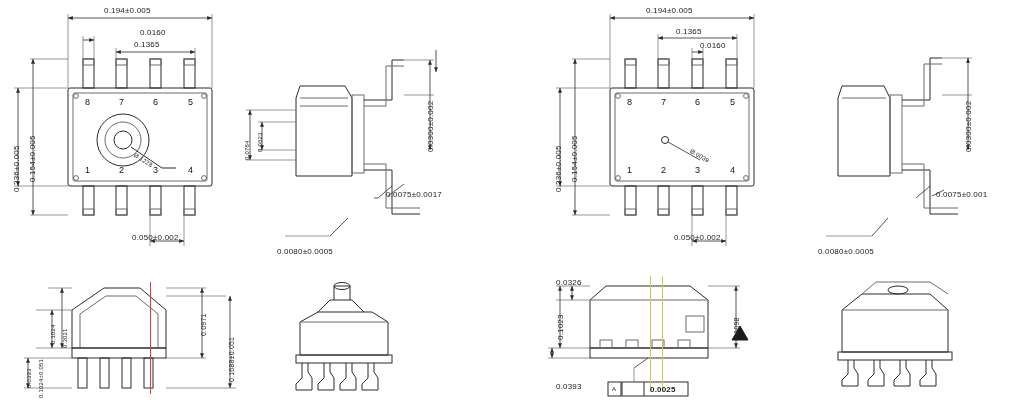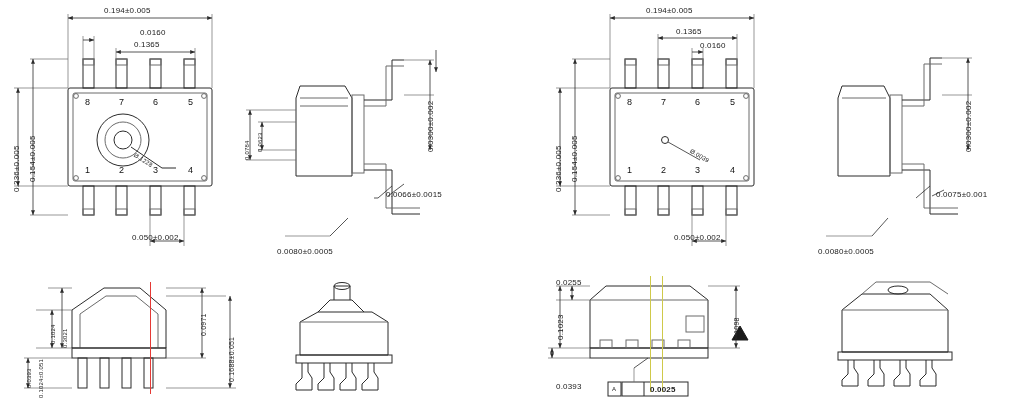--- a/index.html
+++ b/index.html
@@ -295,21 +295,21 @@
   <div class="lbl pin" style="left:153px;top:97px;">6</div>
   <div class="lbl pin" style="left:188px;top:97px;">5</div>
   <div class="lbl pin" style="left:85px;top:165px;">1</div>
   <div class="lbl pin" style="left:119px;top:165px;">2</div>
   <div class="lbl pin" style="left:153px;top:165px;">3</div>
   <div class="lbl pin" style="left:188px;top:165px;">4</div>
 
   <div class="lbl rot90 s6" style="left:244px;top:160px;">0.0784</div>
   <div class="lbl rot90 s6" style="left:257px;top:152px;">0.0623</div>
   <div class="lbl rot90" style="left:426px;top:152px;">0.0300±0.002</div>
-  <div class="lbl" style="left:386px;top:190px;">0.0066±0.0015</div>
+  <div class="lbl" style="left:386px;top:190px;">0.0075±0.0017</div>
   <div class="lbl" style="left:277px;top:247px;">0.0080±0.0005</div>
 
   <div class="lbl" style="left:646px;top:6px;">0.194±0.005</div>
   <div class="lbl" style="left:676px;top:27px;">0.1365</div>
   <div class="lbl" style="left:700px;top:41px;">0.0160</div>
   <div class="lbl rot90" style="left:554px;top:192px;">0.236±0.005</div>
   <div class="lbl rot90" style="left:570px;top:182px;">0.154±0.005</div>
   <div class="lbl" style="left:674px;top:233px;">0.050±0.002</div>
   <div class="lbl s6" style="left:692px;top:148px;transform:rotate(30deg);transform-origin:0 0;">Ø.0039</div>
   <div class="lbl pin" style="left:627px;top:97px;">8</div>
@@ -325,20 +325,20 @@
   <div class="lbl" style="left:936px;top:190px;">0.0075±0.001</div>
   <div class="lbl" style="left:818px;top:247px;">0.0080±0.0005</div>
 
   <div class="lbl rot90 s7" style="left:200px;top:336px;">0.0971</div>
   <div class="lbl rot90 s7" style="left:228px;top:382px;">0.1688±0.051</div>
   <div class="lbl rot90 s6" style="left:50px;top:344px;">0.1024</div>
   <div class="lbl rot90 s6" style="left:62px;top:348px;">0.3021</div>
   <div class="lbl rot90 s6" style="left:26px;top:388px;">0.0393</div>
   <div class="lbl rot90 s6" style="left:38px;top:398px;">0.1024±0.051</div>
 
-  <div class="lbl" style="left:556px;top:278px;">0.0255</div>
+  <div class="lbl" style="left:556px;top:278px;">0.0326</div>
   <div class="lbl rot90" style="left:556px;top:340px;">0.1023</div>
   <div class="lbl rot90 s7" style="left:733px;top:340px;">0.1098</div>
   <div class="lbl" style="left:556px;top:382px;">0.0393</div>
   <div class="lbl" style="left:650px;top:385px;font-weight:bold;">0.0025</div>
   <div class="lbl s6" style="left:612px;top:386px;">A</div>
 
 </div>
 
 </body></html>

